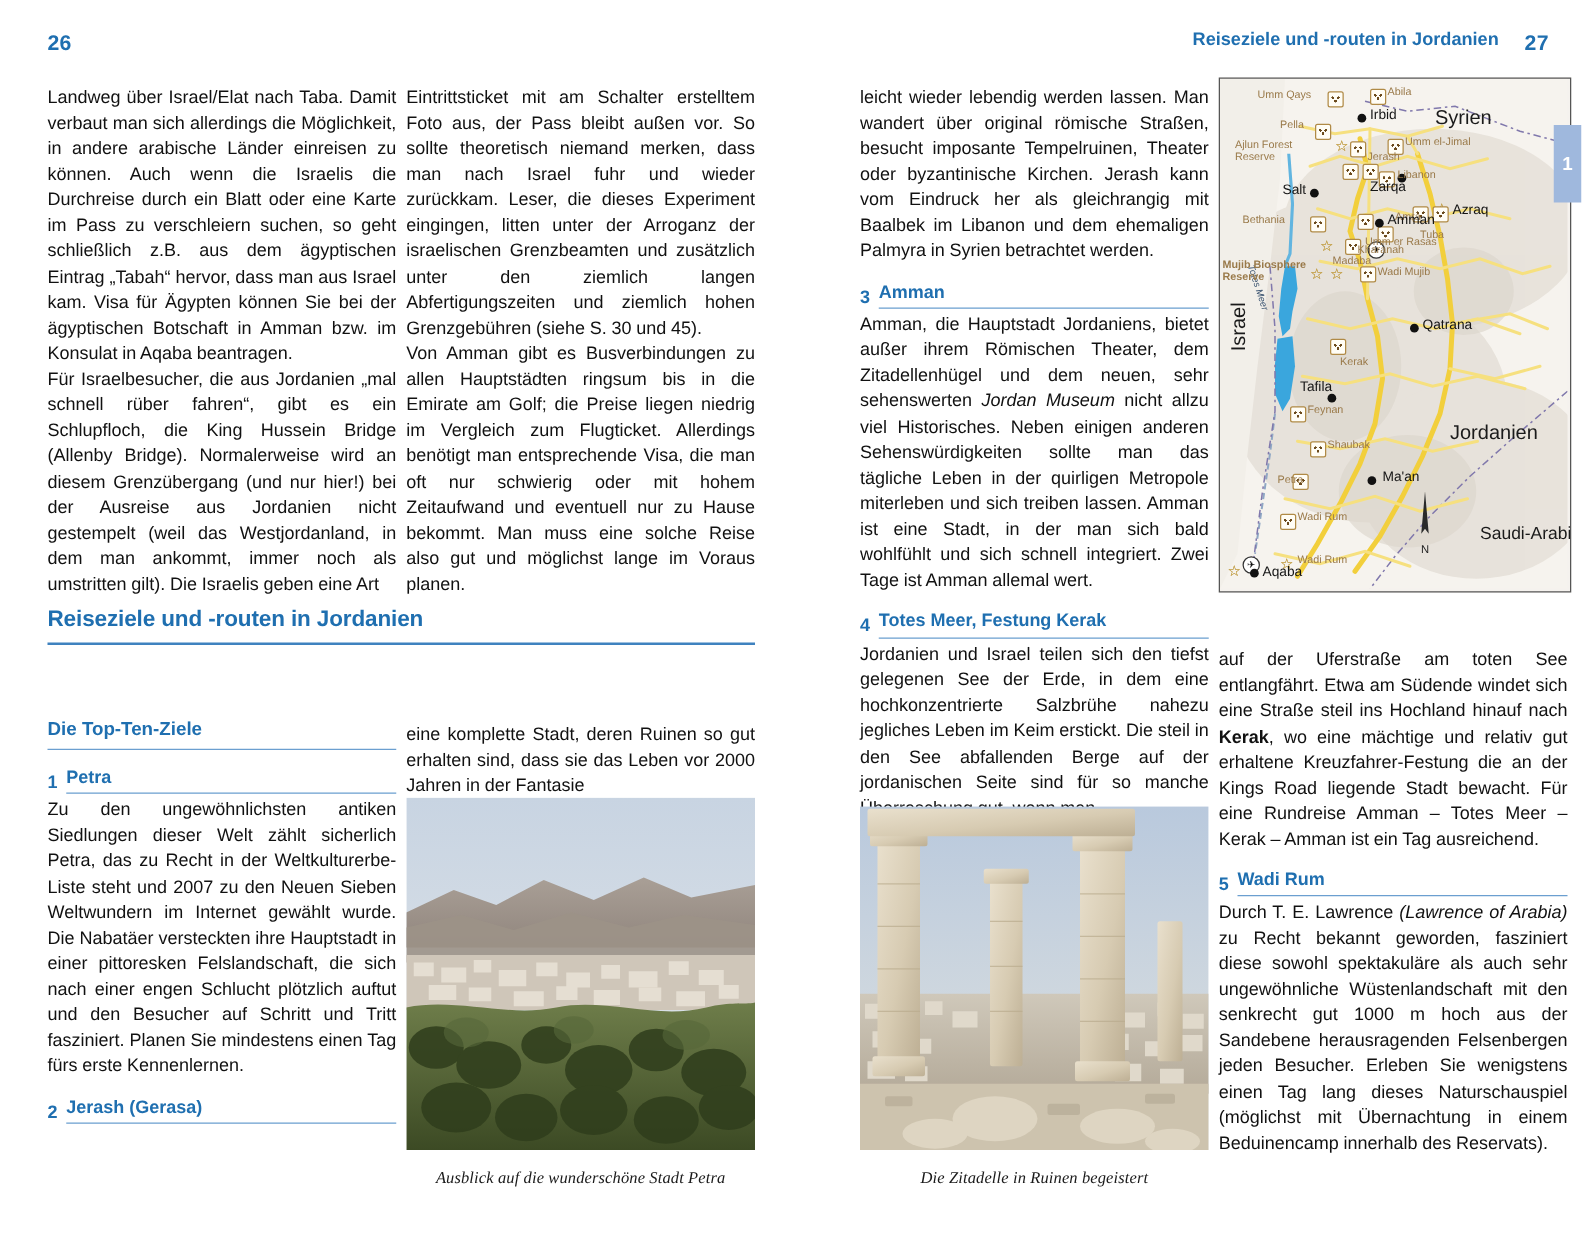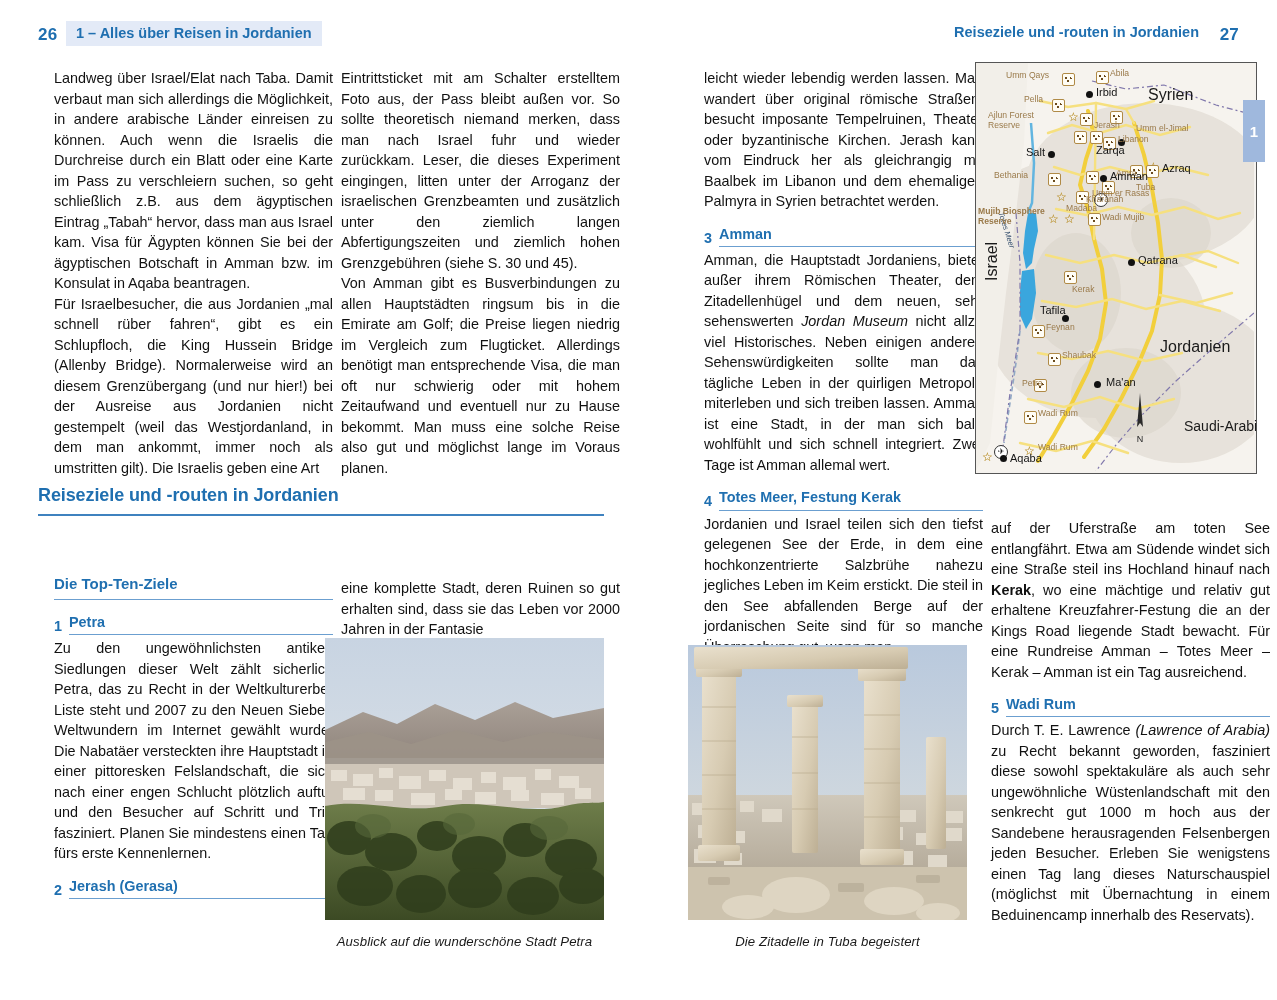--- a/index.html
+++ b/index.html
@@ -55,21 +55,20 @@
   .col {
     position: absolute;
     top: 68px;
     width: 279px;
     font-size: 14.4px;
     line-height: 1.424;
     text-align: justify;
     -webkit-hyphens: none;
     hyphens: none;
     color: #111;
-    margin-left: 16px;
   }
   .col1 { left: 38px; }
   .col2 { left: 325px; }
   .col3 { left: 688px; }
   .col4 { left: 975px; }
 
   .col p {
     margin: 0 0 0 0;
     text-align: justify;
     word-spacing: -0.2px;
@@ -127,21 +126,21 @@
     top: 485px;
     width: 566px;
   }
 
   
   .photo {
     position: absolute;
     overflow: hidden;
   }
   .caption {
-    font-family: Liberation Sans, sans-serif;
+    font-family: Liberation Serif, serif;
     font-style: italic;
     font-size: 13.2px;
     color: #1a1a1a;
     text-align: center;
     margin-top: 9px;
     letter-spacing: .1px;
   }
 
   
   .mapbox {
@@ -239,21 +238,20 @@
     font-size: 9px;
     text-align: center;
     line-height: 1;
   }
 </style>
 </head>
 <body>
 
 <div class="runhead">
   <div class="folio folio-left">26</div>
-  <div class="runhead-title runhead-left">1 – Alles über Reisen in Jordanien</div>
   <div class="runhead-title runhead-right">Reiseziele und -routen in Jordanien</div>
   <div class="folio folio-right">27</div>
 </div>
 
 <div class="col col1" style="width:279px;height:410px;">
   <p>Landweg über Israel/Elat nach Taba. Damit verbaut man sich allerdings die Möglichkeit, in andere arabische Länder einreisen zu können. Auch wenn die Israelis die Durchreise durch ein Blatt oder eine Karte im Pass zu verschleiern suchen, so geht schließlich z.B. aus dem ägyptischen Eintrag „Tabah“ hervor, dass man aus Israel kam. Visa für Ägypten können Sie bei der ägyptischen Botschaft in Amman bzw. im Konsulat in Aqaba beantragen.</p>
   <p>Für Israelbesucher, die aus Jordanien „mal schnell rüber fahren“, gibt es ein Schlupfloch, die King Hussein Bridge (Allenby Bridge). Normalerweise wird an diesem Grenzübergang (und nur hier!) bei der Ausreise aus Jordanien nicht gestempelt (weil das Westjordanland, in dem man ankommt, immer noch als umstritten gilt). Die Israelis geben eine Art</p>
 </div>
 
 <div class="col col2" style="width:279px;height:410px;">
@@ -442,21 +440,21 @@
       <ellipse cx="206" cy="256" rx="30" ry="14"></ellipse>
       <ellipse cx="250" cy="268" rx="22" ry="10"></ellipse>
     </g>
     <g fill="#b9ae99" opacity="0.8">
       <rect x="150" y="238" width="26" height="9" rx="2"></rect>
       <rect x="20" y="232" width="22" height="8" rx="2"></rect>
       <rect x="228" y="230" width="24" height="8" rx="2"></rect>
     </g>
   </svg>
 </div>
-<div class="caption" style="position:absolute; left:688px; top:925px; width:279px;">Die Zitadelle in Tuba begeistert</div>
+<div class="caption" style="position:absolute; left:688px; top:925px; width:279px;">Die Zitadelle in Ruinen begeistert</div>
 
 <div class="mapbox">
 
   <svg width="278" height="408" viewBox="0 0 278 408" style="position:absolute;left:0;top:0;">
     <rect x="0" y="0" width="278" height="408" fill="#f6f3ee"></rect>
 
     <g fill="#e7e2da" opacity="0.95">
       <ellipse cx="170" cy="120" rx="120" ry="80"></ellipse>
       <ellipse cx="120" cy="260" rx="110" ry="95"></ellipse>
       <ellipse cx="205" cy="320" rx="95" ry="80"></ellipse>
@@ -549,21 +547,21 @@
   <div class="dot" style="left:152px; top:196px;"></div>
   <div class="dot" style="left:86px; top:252px;"></div>
   <div class="dot" style="left:118px; top:318px;"></div>
   <div class="dot" style="left:24px; top:392px;"></div>
 
   <div class="mlabel" style="left:30px; top:8px;">Umm Qays</div>
   <div class="mlabel" style="left:134px; top:6px;">Abila</div>
   <div class="mlabel" style="left:48px; top:32px;">Pella</div>
   <div class="mlabel" style="left:12px; top:48px; line-height:1.15;">Ajlun Forest<br>Reserve</div>
   <div class="mlabel" style="left:118px; top:58px;">Jerash</div>
-  <div class="mlabel" style="left:148px; top:61px;padding-left:12px;">Umm el-Jimal</div>
+  <div class="mlabel" style="left:148px; top:46px;">Umm el-Jimal</div>
   <div class="mlabel" style="left:142px; top:72px;">Libanon</div>
   <div class="mlabel" style="left:186px; top:100px; font-size:11px; color:#151515;">Azraq</div>
   <div class="mlabel" style="left:140px; top:106px;">Amra</div>
   <div class="mlabel" style="left:110px; top:132px;">Kharanah</div>
 
   <div class="mlabel" style="left:110px; top:148px;"></div>
 
   <div class="mlabel" style="left:160px; top:120px;">Tuba</div>
 
   <div class="mlabel" style="left:116px; top:126px;">Umm er Rasas</div>

